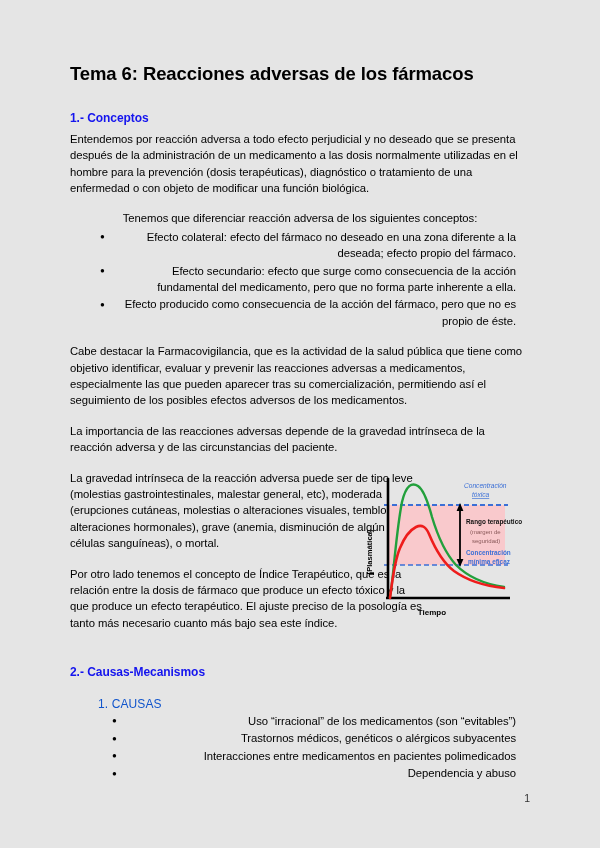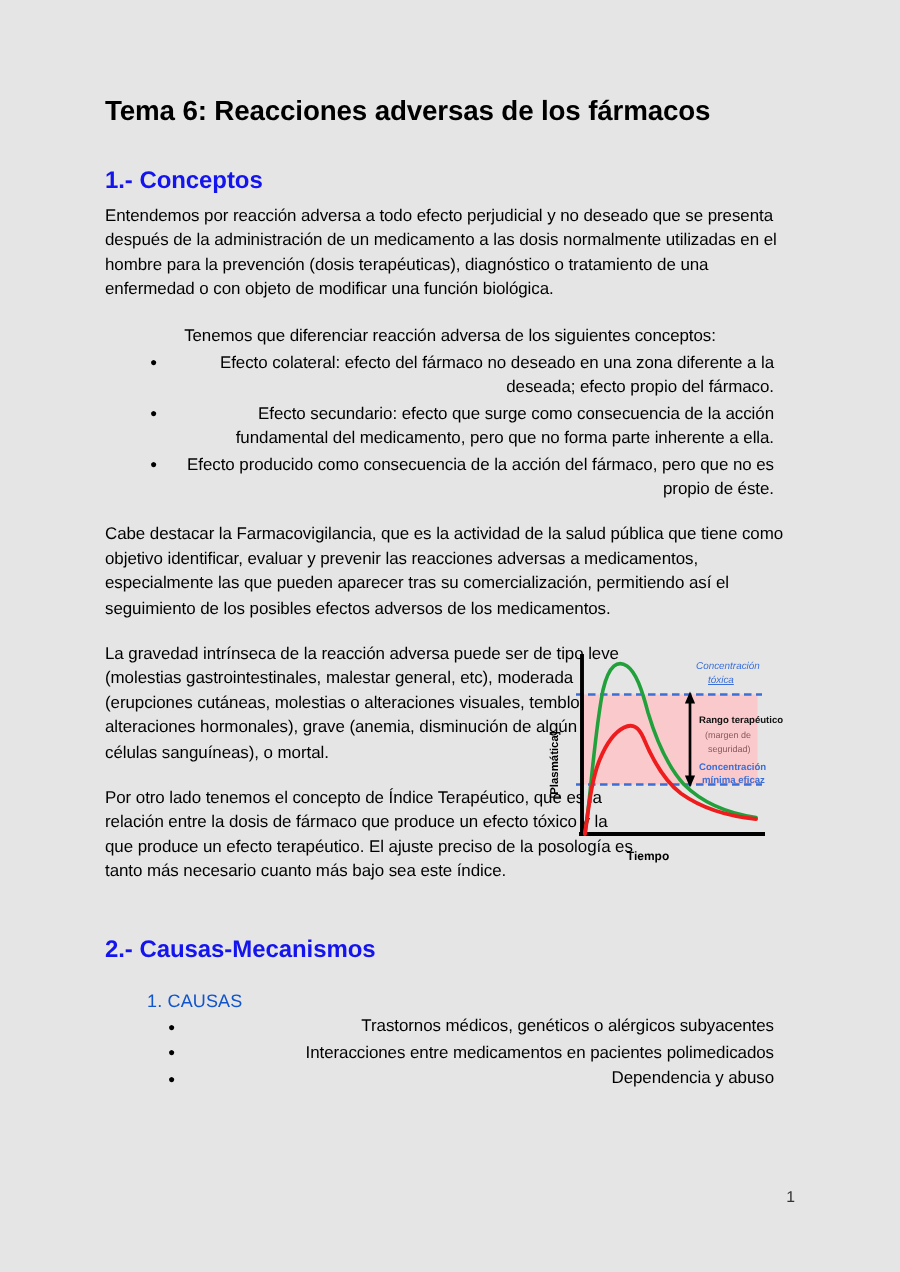--- a/index.html
+++ b/index.html
@@ -32,21 +32,21 @@
   h1.doc-title {
     font-size: 18.5px;
     font-weight: bold;
     letter-spacing: -0.1px;
     margin: 0 0 26px 0;
     line-height: 1.25;
     color: #000;
   }
 
   h2.sec-heading {
-    font-size: 16px;
+    font-size: 12px;
     font-weight: bold;
     color: #1414ee;
     margin: 0 0 4px 0;
     line-height: 1.3;
     letter-spacing: -0.05px;
   }
 
   p.body-text {
     font-size: 11.3px;
     line-height: 16.4px;
@@ -135,20 +135,21 @@
     <p class="body-text">Entendemos por reacción adversa a todo efecto perjudicial y no deseado que se presenta después de la administración de un medicamento a las dosis normalmente utilizadas en el hombre para la prevención (dosis terapéuticas), diagnóstico o tratamiento de una enfermedad o con objeto de modificar una función biológica.</p>
     <p class="body-text tight">Tenemos que diferenciar reacción adversa de los siguientes conceptos:</p>
 
     <ul class="bullets">
       <li>Efecto colateral: efecto del fármaco no deseado en una zona diferente a la deseada; efecto propio del fármaco.</li>
       <li>Efecto secundario: efecto que surge como consecuencia de la acción fundamental del medicamento, pero que no forma parte inherente a ella.</li>
       <li>Efecto producido como consecuencia de la acción del fármaco, pero que no es propio de éste.</li>
     </ul>
 
     <p class="body-text">Cabe destacar la Farmacovigilancia, que es la actividad de la salud pública que tiene como objetivo identificar, evaluar y prevenir las reacciones adversas a medicamentos, especialmente las que pueden aparecer tras su comercialización, permitiendo así el seguimiento de los posibles efectos adversos de los medicamentos.</p>
+    <p class="body-text">La importancia de las reacciones adversas depende de la gravedad intrínseca de la reacción adversa y de las circunstancias del paciente.</p>
 
     <div class="cols">
       <div class="col-left">
         <p class="body-text">La gravedad intrínseca de la reacción adversa puede ser de tipo leve (molestias gastrointestinales, malestar general, etc), moderada (erupciones cutáneas, molestias o alteraciones visuales, temblores, alteraciones hormonales), grave (anemia, disminución de algún tipo de células sanguíneas), o mortal.</p>
         <p class="body-text">Por otro lado tenemos el concepto de Índice Terapéutico, que es la relación entre la dosis de fármaco que produce un efecto tóxico y la que produce un efecto terapéutico. El ajuste preciso de la posología es tanto más necesario cuanto más bajo sea este índice.</p>
       </div>
 
       <div class="figure-wrap">
         <svg width="175" height="155" viewBox="0 0 175 155" xmlns="http://www.w3.org/2000/svg">
 
@@ -192,20 +193,21 @@
     <h2 class="sec-heading">2.- Causas-Mecanismos</h2>
 
     <div class="spacer-sm"></div>
 
     <div class="numbered-block">
       <h3 class="subsec-heading">
         <span>1.</span>
         <span>CAUSAS</span>
       </h3>
       <ul class="bullets">
+        <li>Uso “irracional” de los medicamentos (son “evitables”)</li>
         <li>Trastornos médicos, genéticos o alérgicos subyacentes</li>
         <li>Interacciones entre medicamentos en pacientes polimedicados</li>
         <li>Dependencia y abuso</li>
       </ul>
     </div>
 
   </div>
 
   <div class="page-number">1</div>
 </div>

